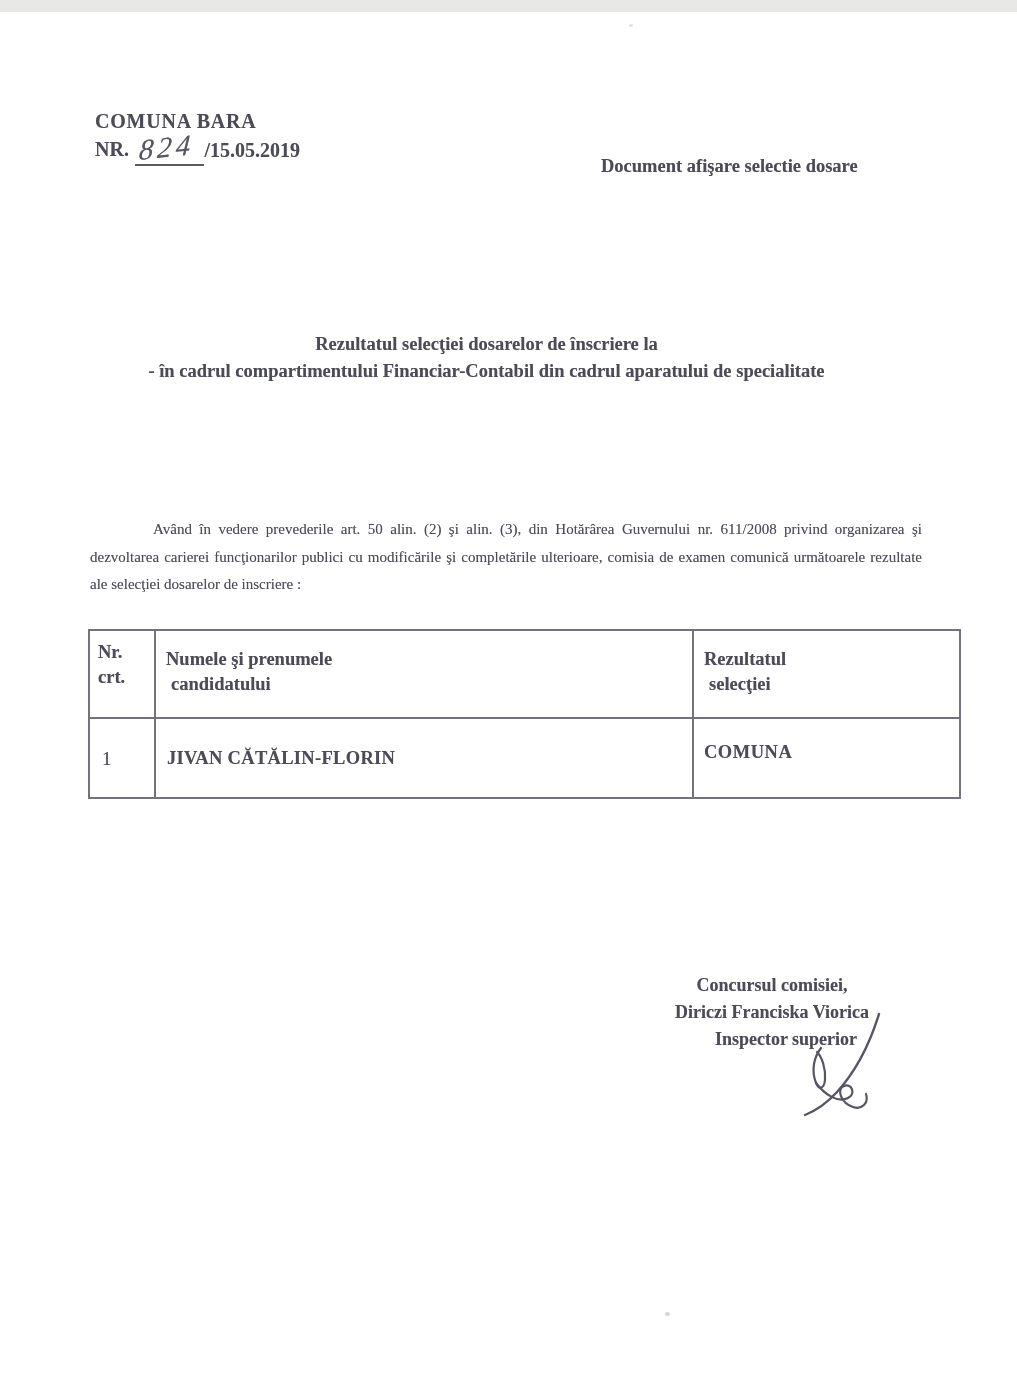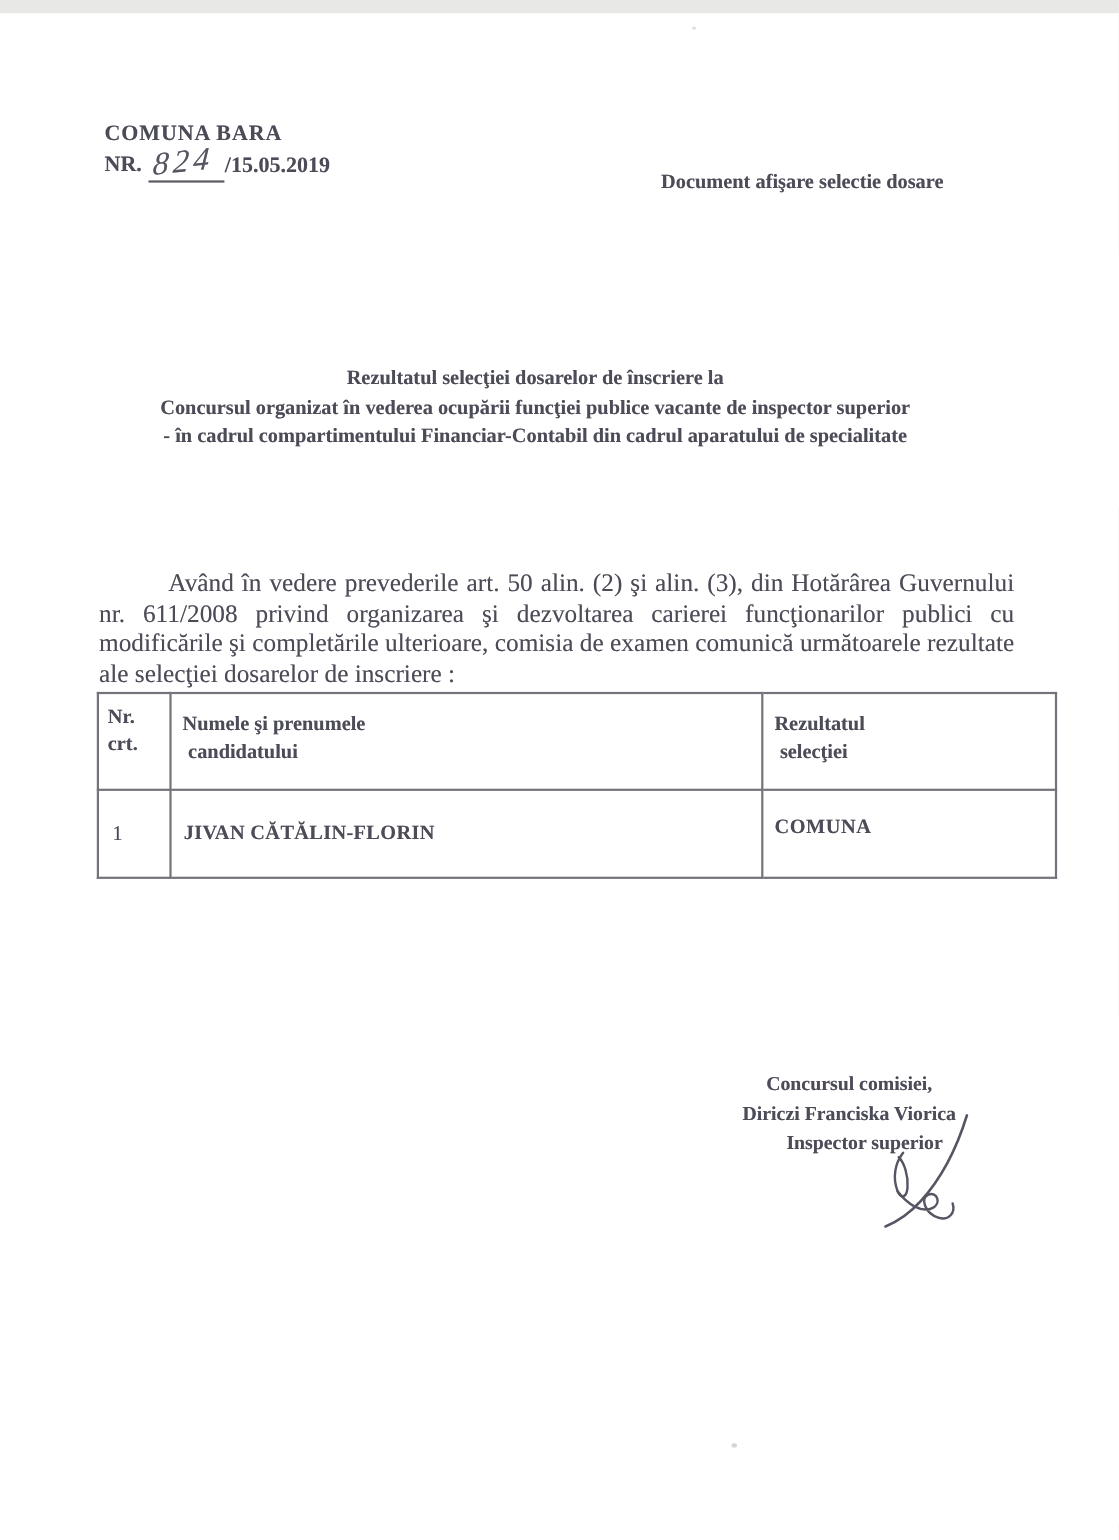--- a/index.html
+++ b/index.html
@@ -33,21 +33,21 @@
 
   
   .title-block {
     position:absolute; left:0; top:319px; width:973px;
     text-align:center; font-weight:bold; font-size:18.5px; line-height:26.5px;
   }
 
   
   .intro {
     position:absolute; left:90px; top:504px; width:832px;
-    font-size:23px; line-height:27.5px; text-align:justify; text-indent:63px;
+    font-size:15px; line-height:27.5px; text-align:justify; text-indent:63px;
   }
 
   
   .doc-table {
     position:absolute; left:88px; top:617px; width:834px;
     border-collapse:collapse; table-layout:fixed;
   }
   .doc-table td {
     border:2px solid #73737c; vertical-align:top;
     font-size:18.5px; line-height:25px;
@@ -103,21 +103,20 @@
     <div class="org-name">COMUNA BARA</div>
     <div class="nr-line">
       <span class="nr-prefix">NR.</span><span class="hand-wrap"><span class="hand-number">824</span></span><span class="nr-suffix">/15.05.2019</span>
     </div>
   </div>
 
   <div class="doc-type">Document afişare selectie dosare</div>
 
   <div class="title-block">
     <div>Rezultatul selecţiei dosarelor de înscriere la</div>
-    <div>Concursul organizat în vederea ocupării funcţiei publice vacante de inspector superior</div>
     <div>- în cadrul compartimentului Financiar-Contabil din cadrul aparatului  de specialitate</div>
   </div>
 
   <div class="intro">Având în vedere prevederile art. 50 alin. (2) şi alin. (3), din Hotărârea Guvernului nr. 611/2008 privind organizarea şi dezvoltarea carierei funcţionarilor publici cu modificările şi completările ulterioare, comisia de examen comunică următoarele rezultate ale selecţiei dosarelor de inscriere :</div>
 
   <table class="doc-table">
     <tbody>
       <tr class="hrow">
         <td class="col-nr">
           <span>Nr.</span><br>

